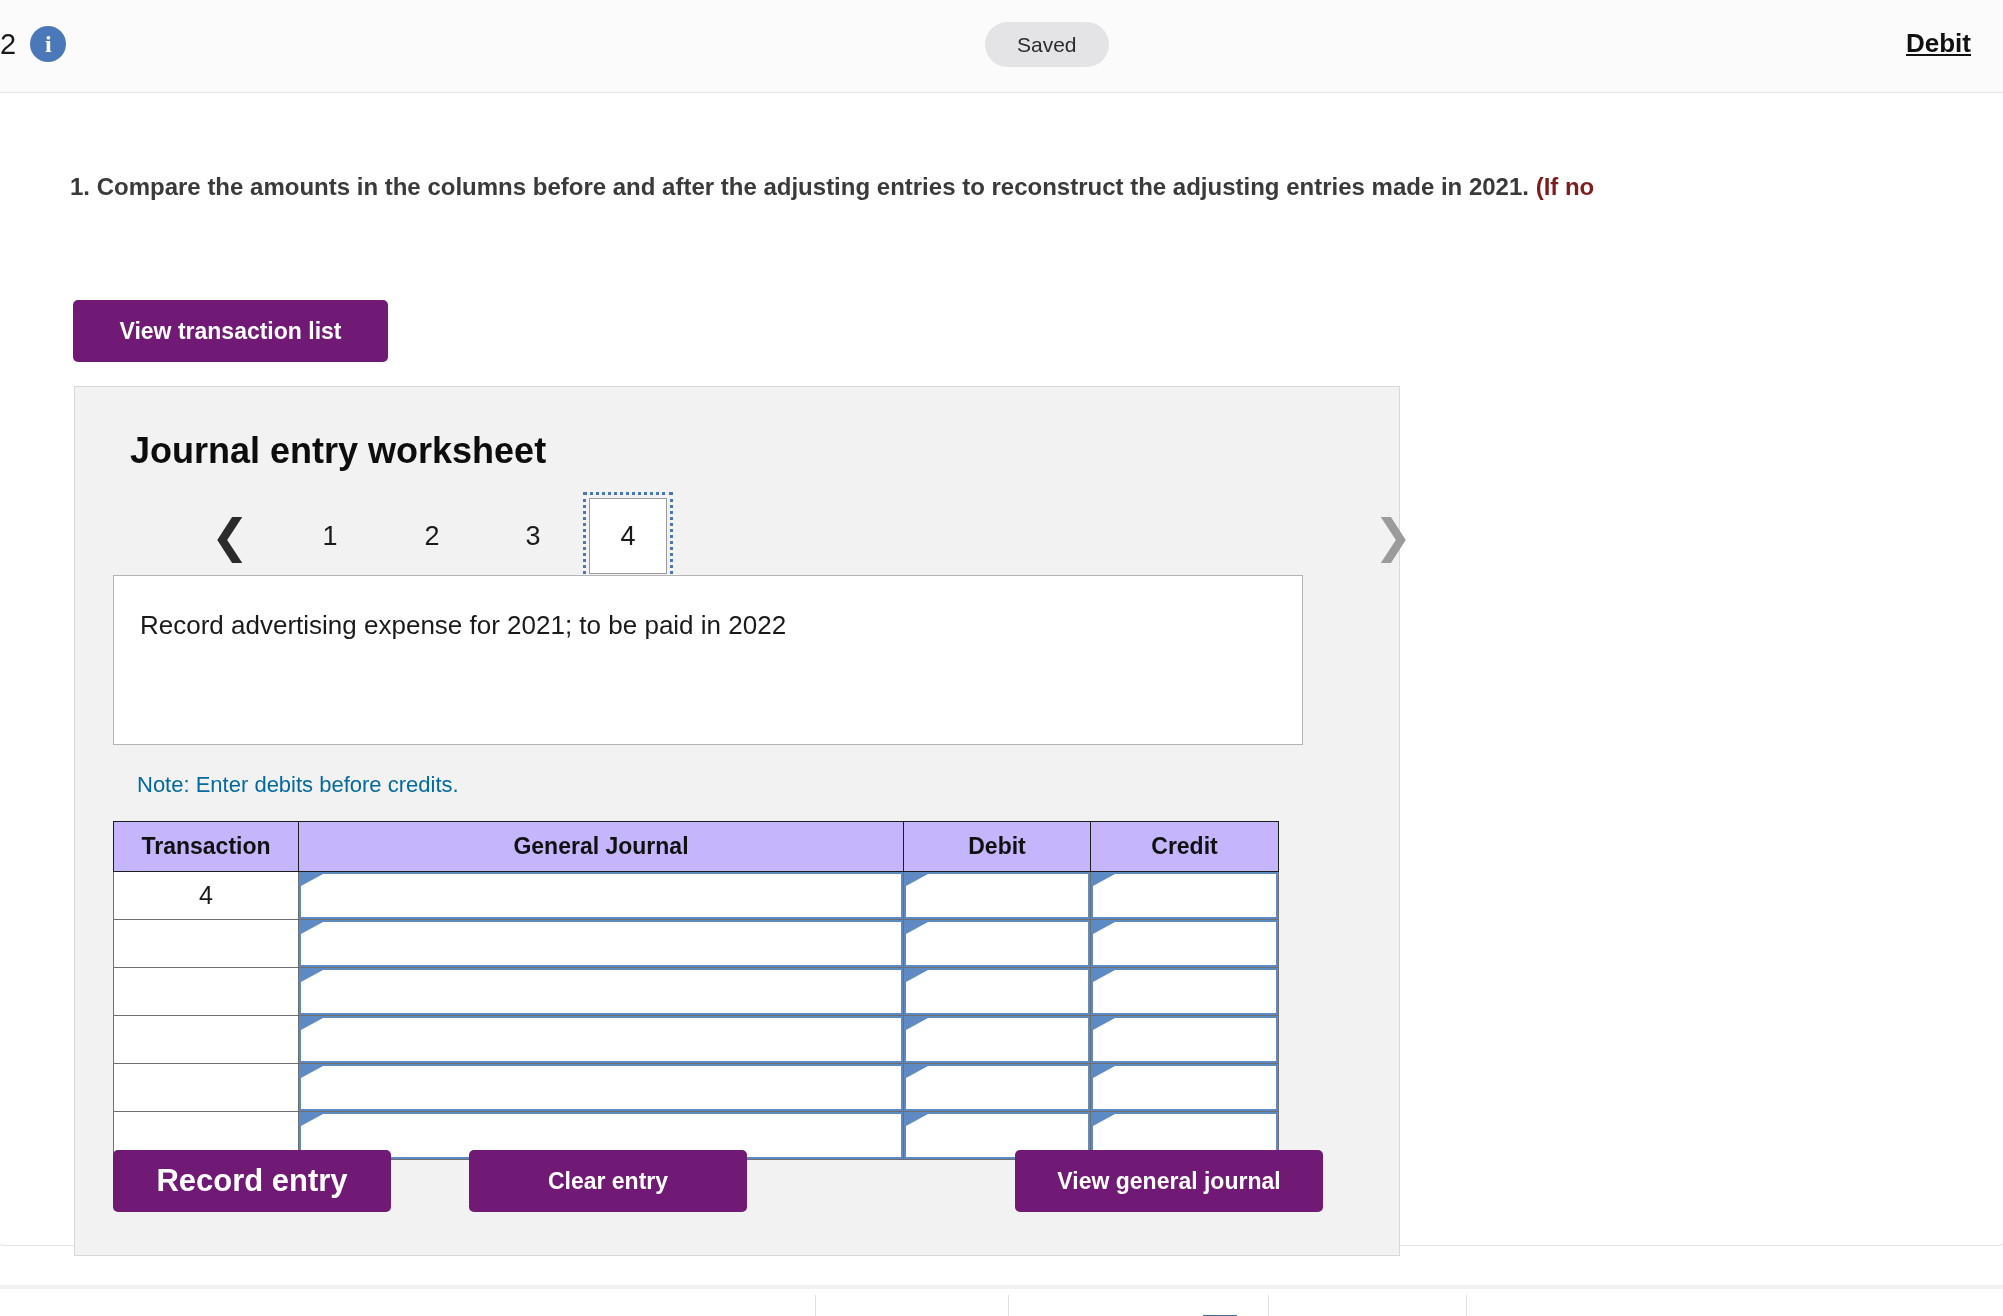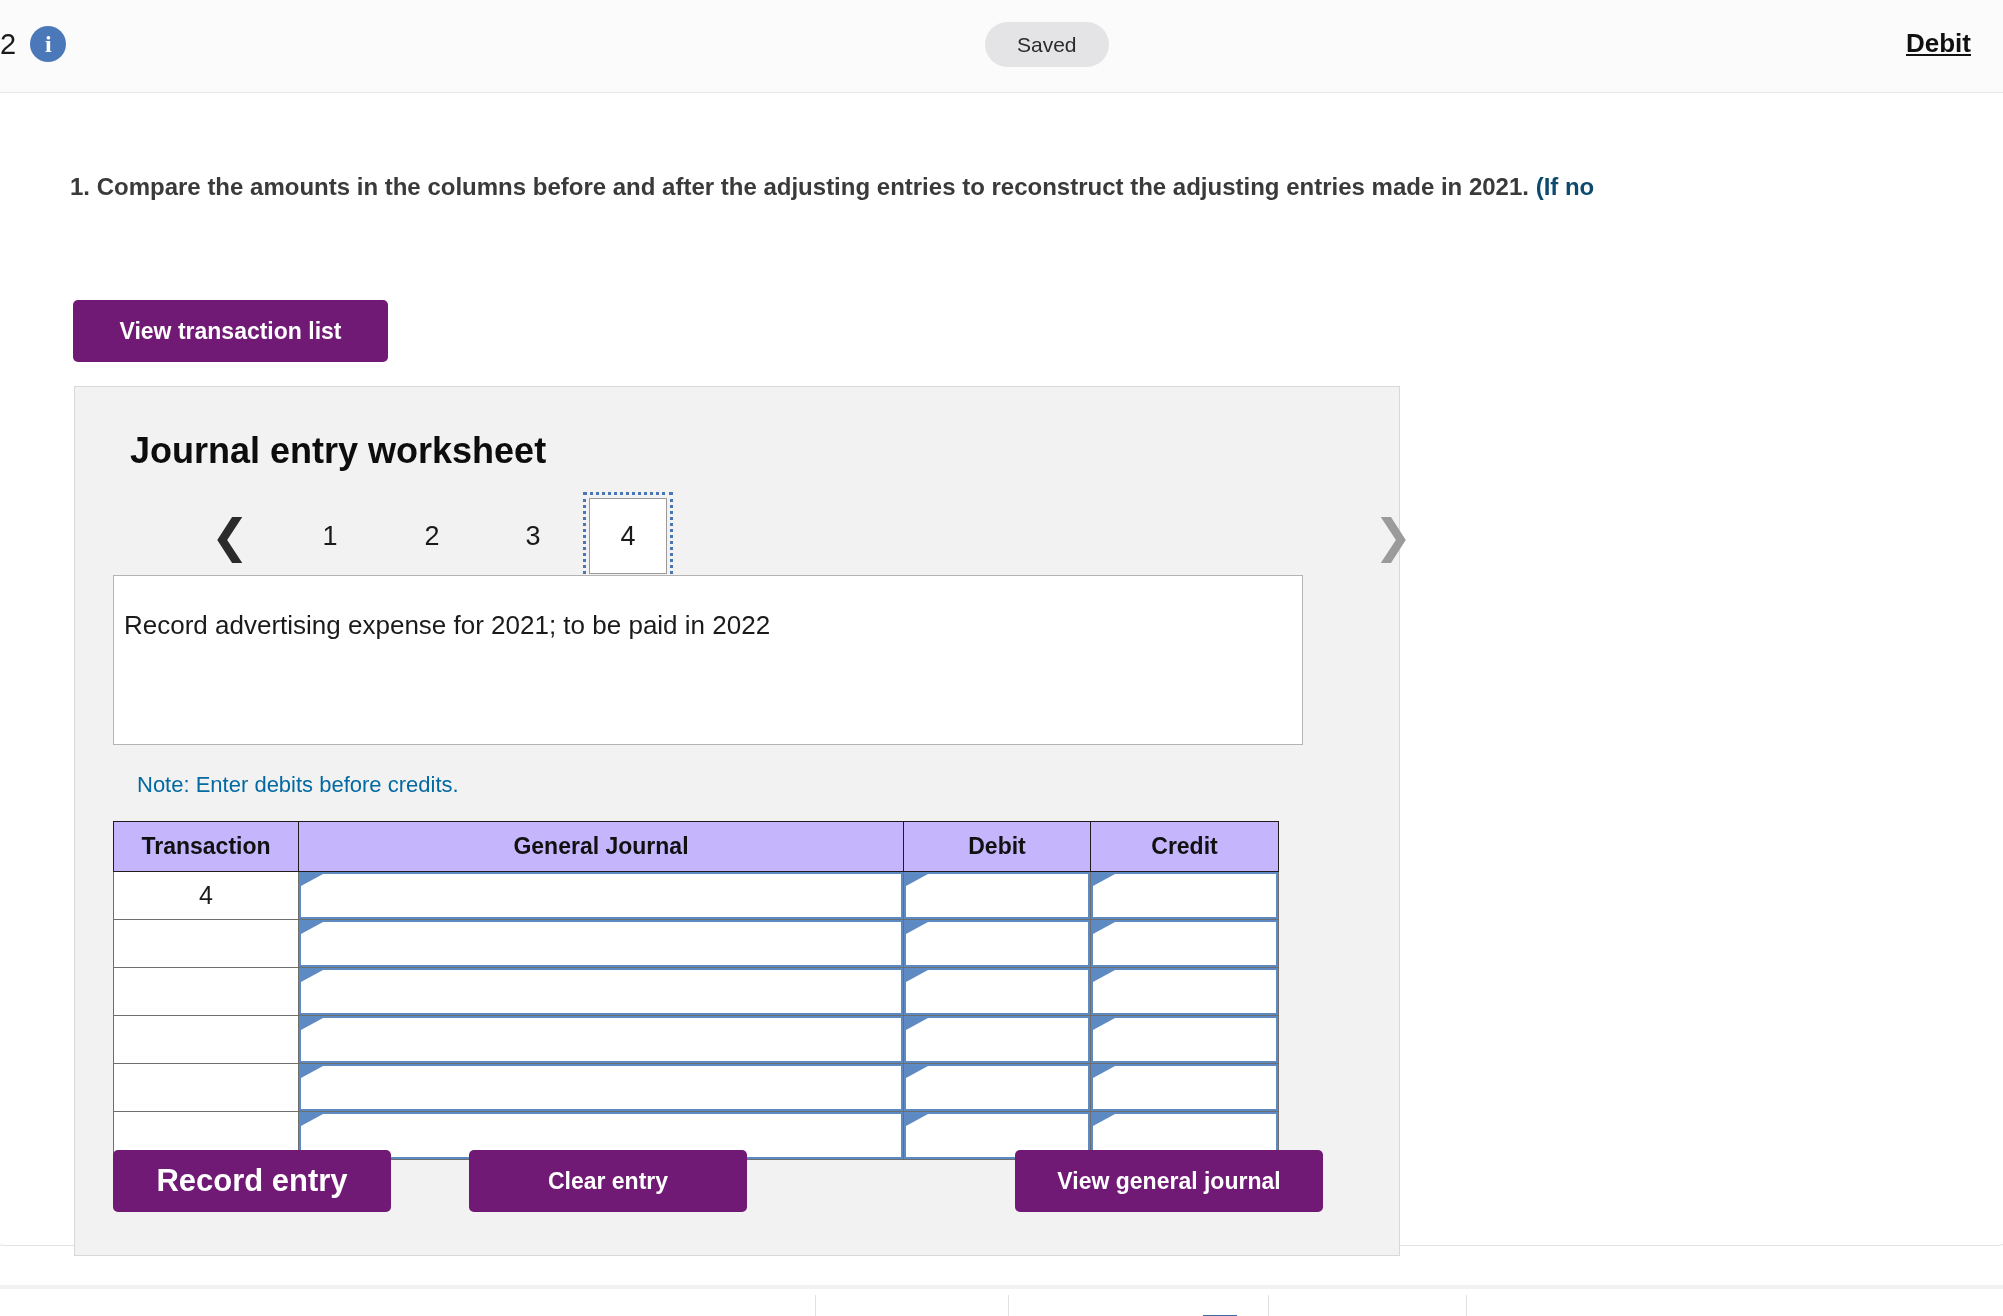--- a/index.html
+++ b/index.html
@@ -93,21 +93,21 @@
     font-size: 24px;
     font-weight: 700;
     line-height: 38px;
   }
   .instructions .line1 {
     color: #3a3a3a;
     display: block;
     white-space: nowrap;
     overflow: hidden;
   }
-  .instructions .line1 .red { color: #0c4a6e; margin-top: 44px; }
+  .instructions .line1 .red { color: #7f1d1d; margin-top: 44px; }
 
   
   .clip-mask {
     position: absolute;
     left: 0px;
     top: 112px;
     width: 2003px;
     height: 62px;
     background: #ffffff;
     z-index: 5;
@@ -211,21 +211,21 @@
     position: absolute;
     left: 38px;
     top: 188px;
     width: 1190px;
     height: 170px;
     background: #ffffff;
     border: 1px solid #b4b4b4;
   }
   .txn-text {
     position: absolute;
-    left: 10px;
+    left: 26px;
     top: 34px;
     font-size: 26px;
     color: #1a1a1a;
   }
 
   
   .note {
     position: absolute;
     left: 37px;
     top: 385px;

